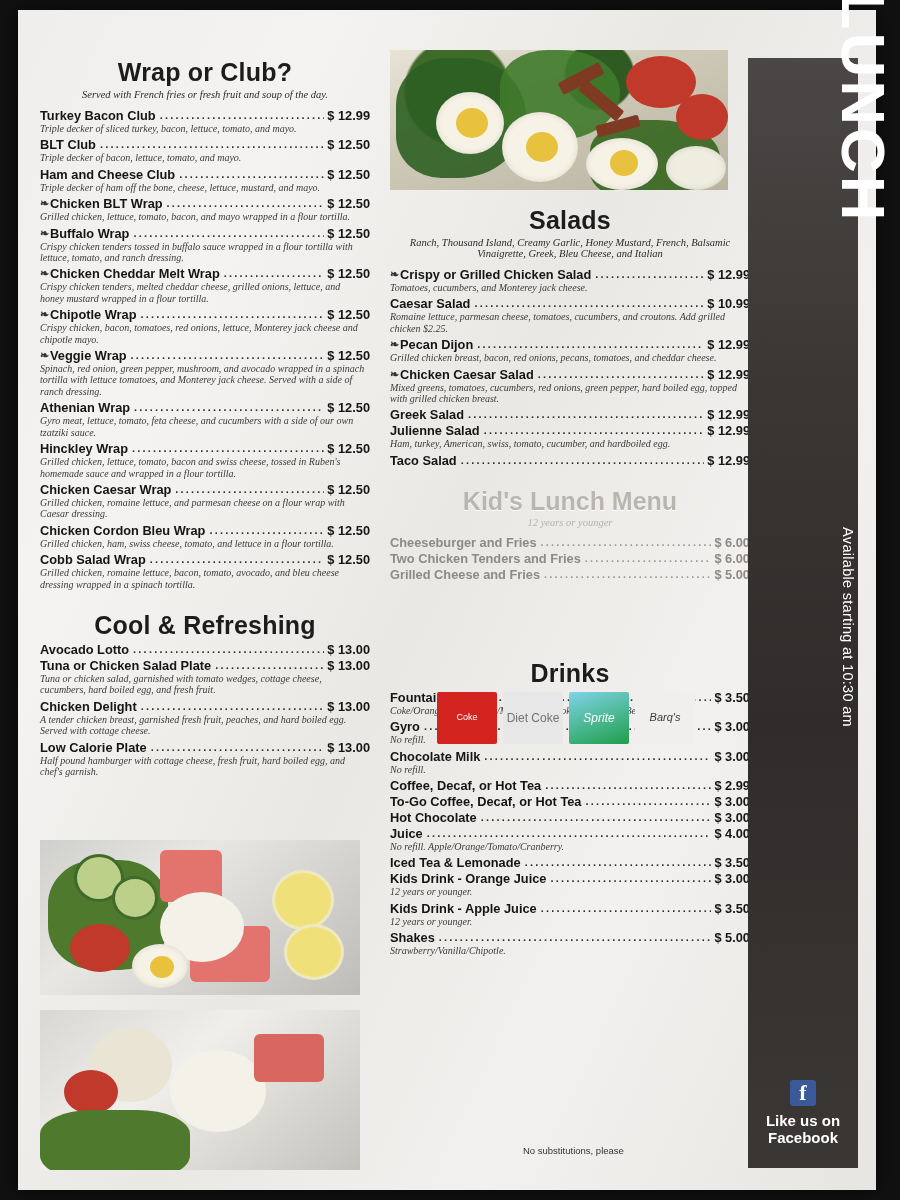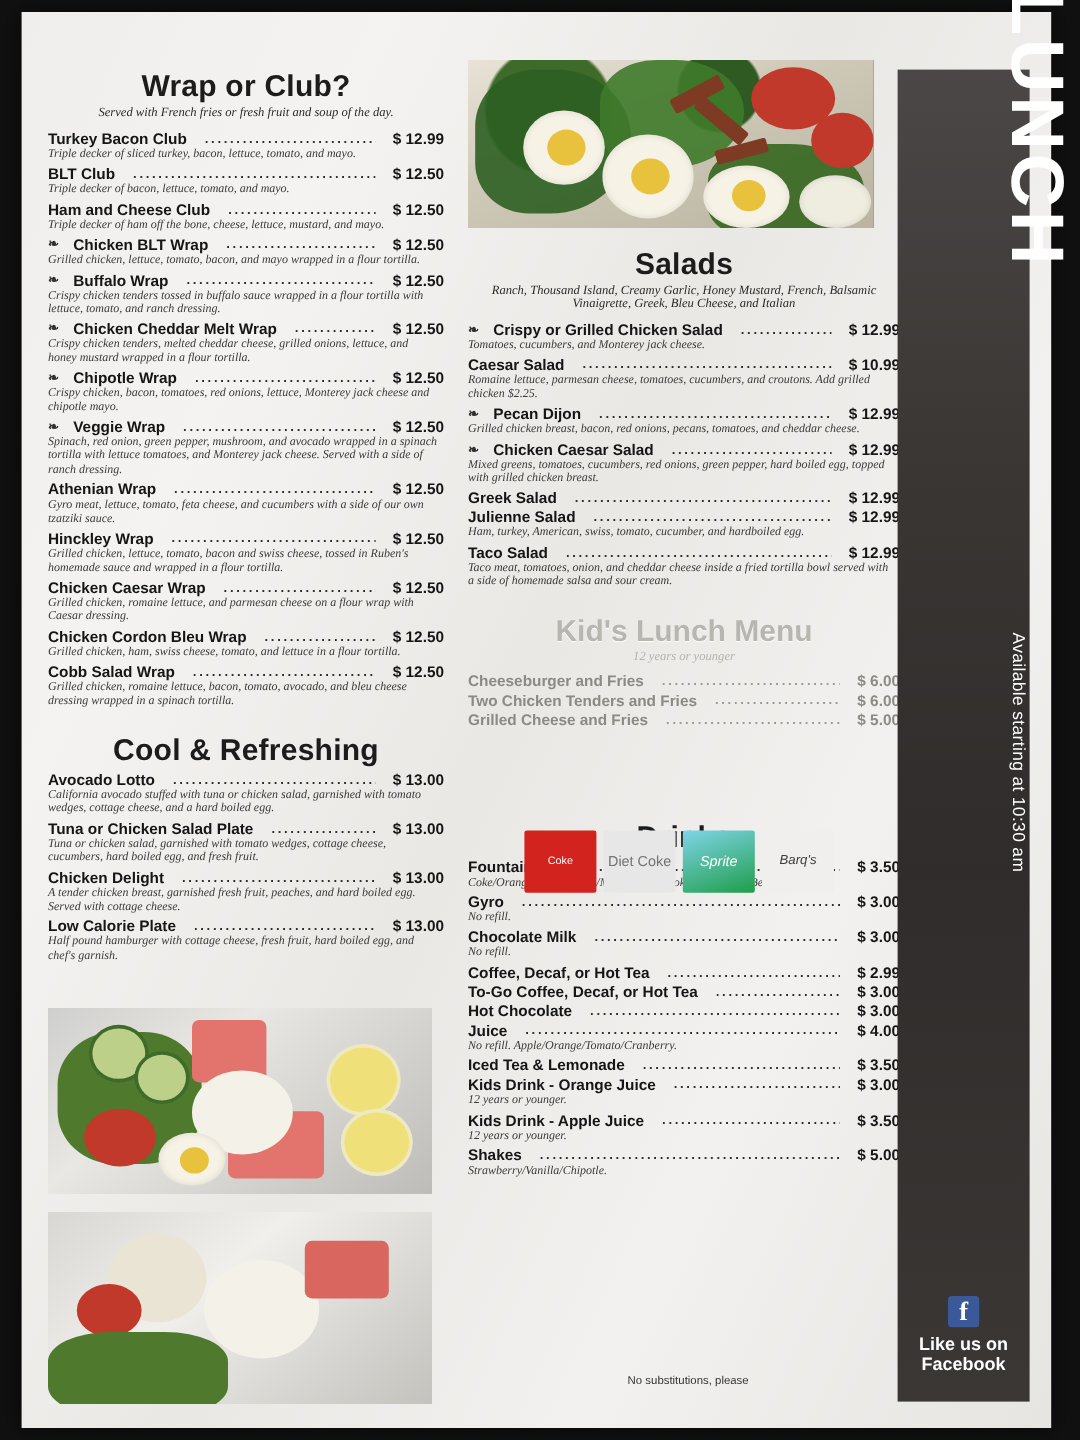--- a/index.html
+++ b/index.html
@@ -52,21 +52,20 @@
     margin:0 0 1px 0;
     position:relative;
   }
   .item-line{
     display:flex;
     align-items:baseline;
     font-size:12.8px;
     font-weight:bold;
     color:#151515;
     white-space:nowrap;
-    gap:11px;
   }
   .item-line .nm{flex:0 0 auto;}
   .item-line .dots{
     flex:1 1 auto;
     overflow:hidden;
     white-space:nowrap;
     margin:0 3px 0 4px;
     font-weight:bold;
     letter-spacing:2.2px;
     color:#2c2c2c;
@@ -302,21 +301,20 @@
       <div class="spacer-lg"></div>
 
       <h2 class="section">Cool &amp; Refreshing</h2>
       <div id="cool-items">
           <div class="item">
             <div class="item-line">
               <span class="nm">Avocado Lotto</span>
               <span class="dots">..........................................................................................</span>
               <span class="pr">$ 13.00</span>
             </div>
-            <div class="desc">California avocado stuffed with tuna or chicken salad, garnished with tomato wedges, cottage cheese, and a hard boiled egg.</div>
           </div>
           <div class="item">
             <div class="item-line">
               <span class="nm">Tuna or Chicken Salad Plate</span>
               <span class="dots">..........................................................................................</span>
               <span class="pr">$ 13.00</span>
             </div>
             <div class="desc">Tuna or chicken salad, garnished with tomato wedges, cottage cheese, cucumbers, hard boiled egg, and fresh fruit.</div>
           </div>
           <div class="item">
@@ -394,21 +392,20 @@
               <span class="pr">$ 12.99</span>
             </div>
             <div class="desc">Ham, turkey, American, swiss, tomato, cucumber, and hardboiled egg.</div>
           </div>
           <div class="item">
             <div class="item-line">
               <span class="nm">Taco Salad</span>
               <span class="dots">..........................................................................................</span>
               <span class="pr">$ 12.99</span>
             </div>
-            <div class="desc">Taco meat, tomatoes, onion, and cheddar cheese inside a fried tortilla bowl served with a side of homemade salsa and sour cream.</div>
           </div>
         </div>
 
       <div class="spacer-lg"></div>
 
       <h2 class="kids">Kid's Lunch Menu</h2>
       <div class="kids-sub">12 years or younger</div>
       <div id="kids-items">
           <div class="item kids-item">
             <div class="item-line">

